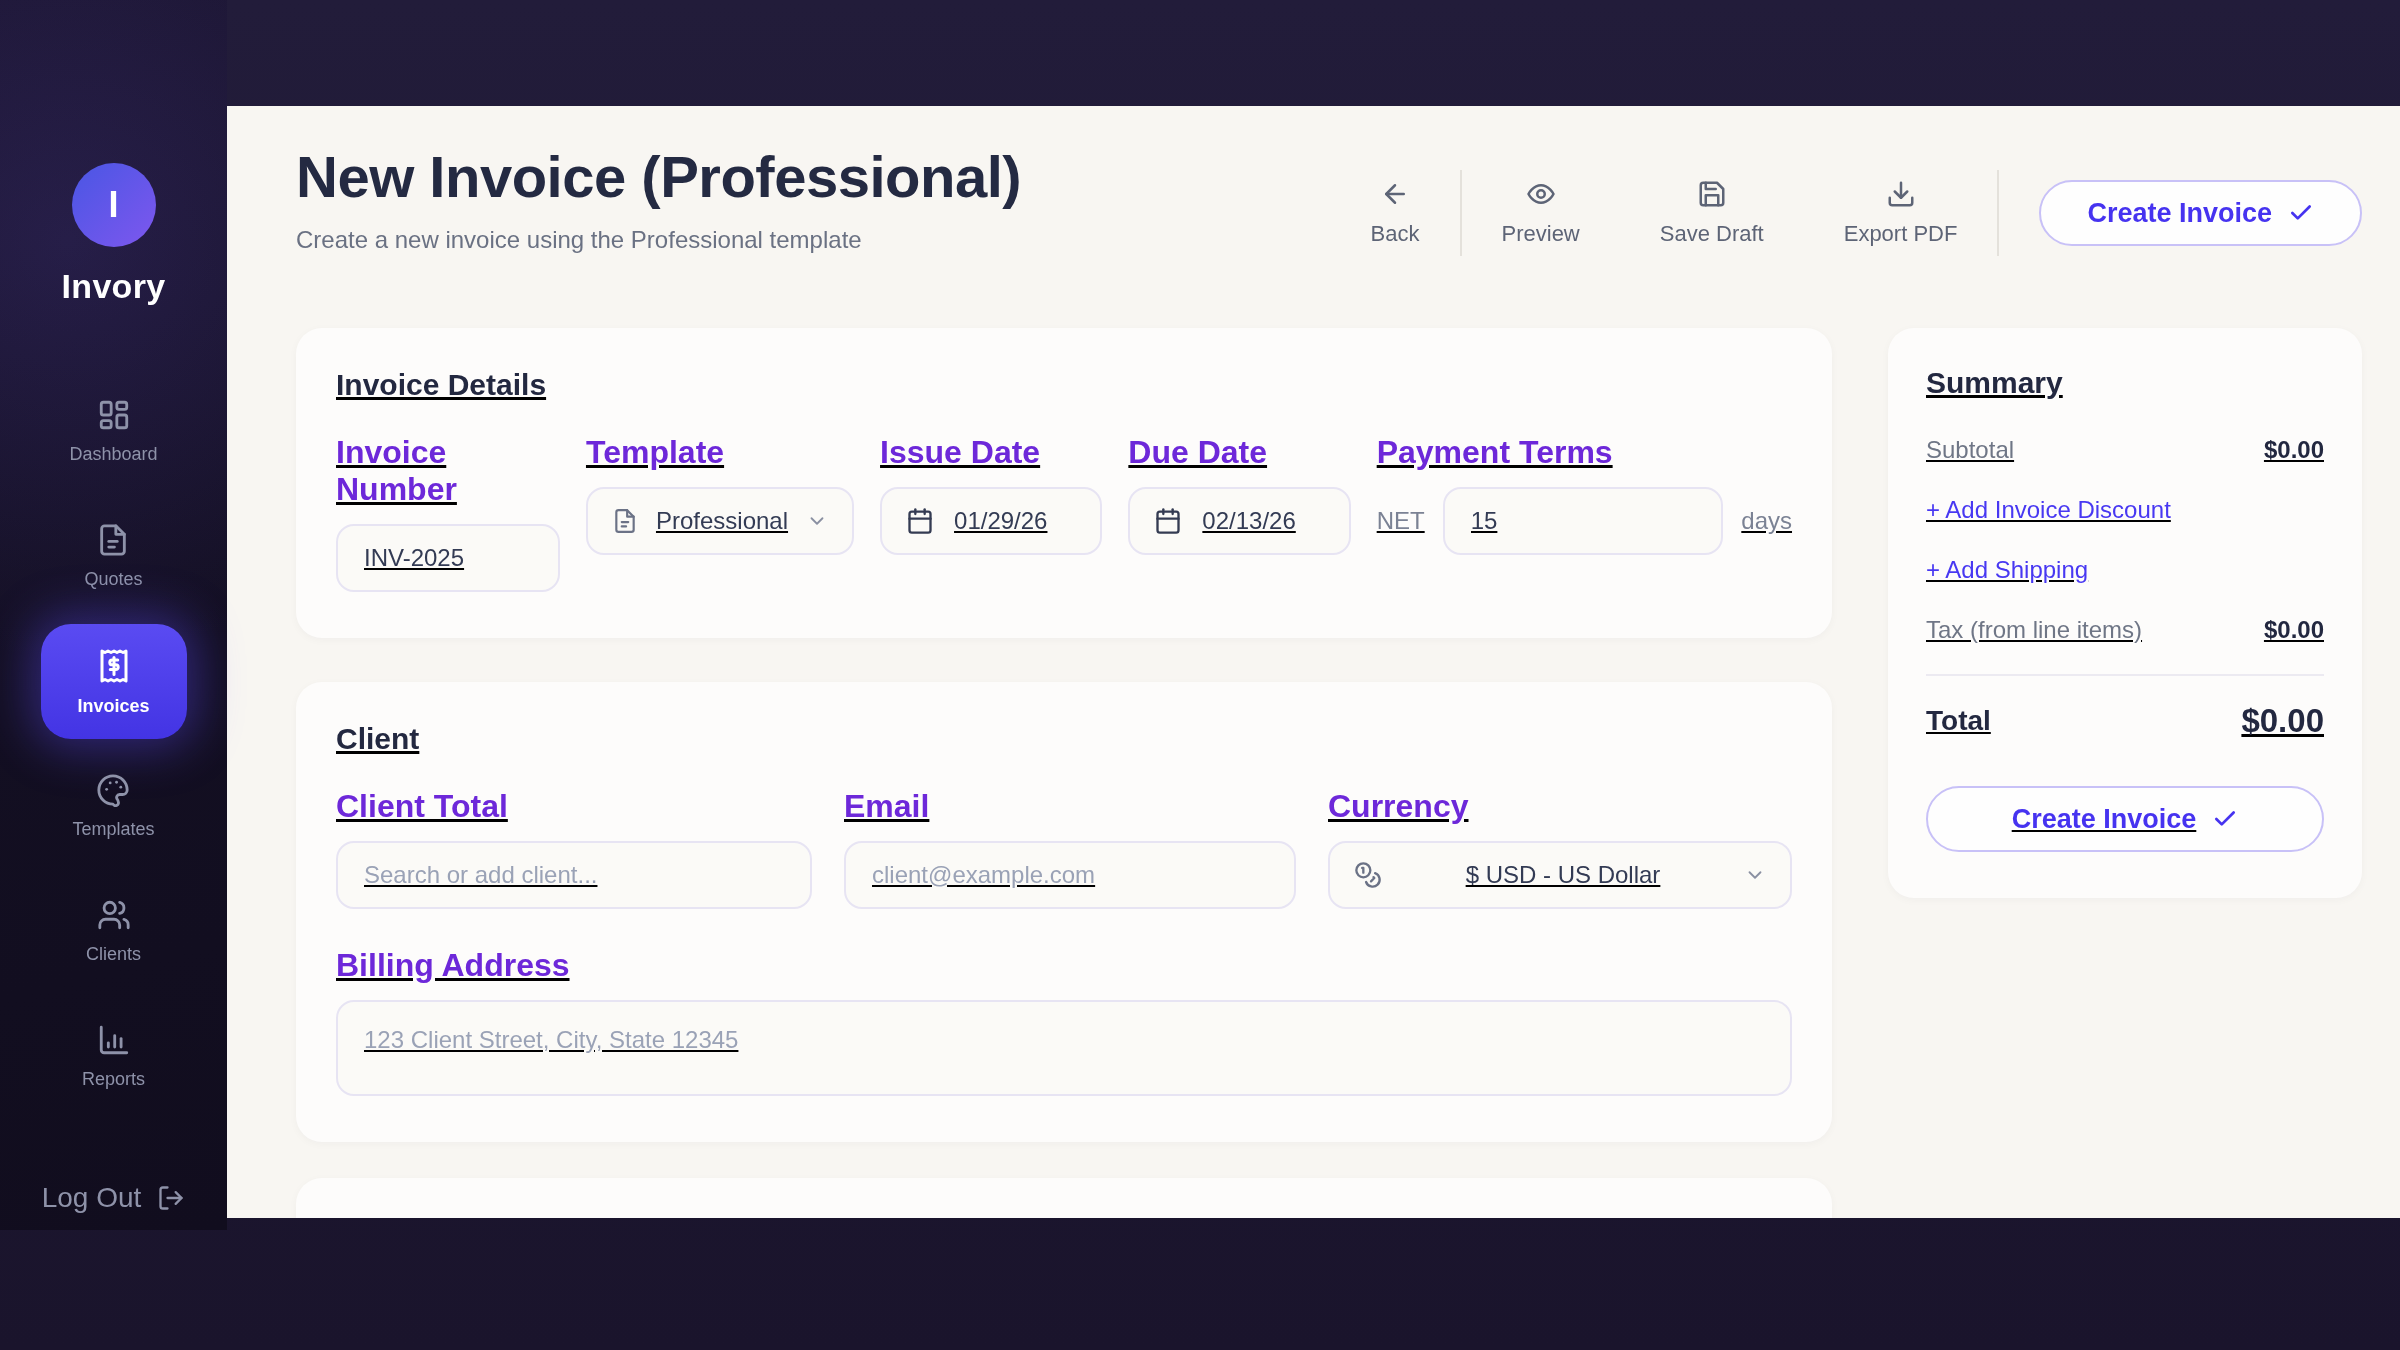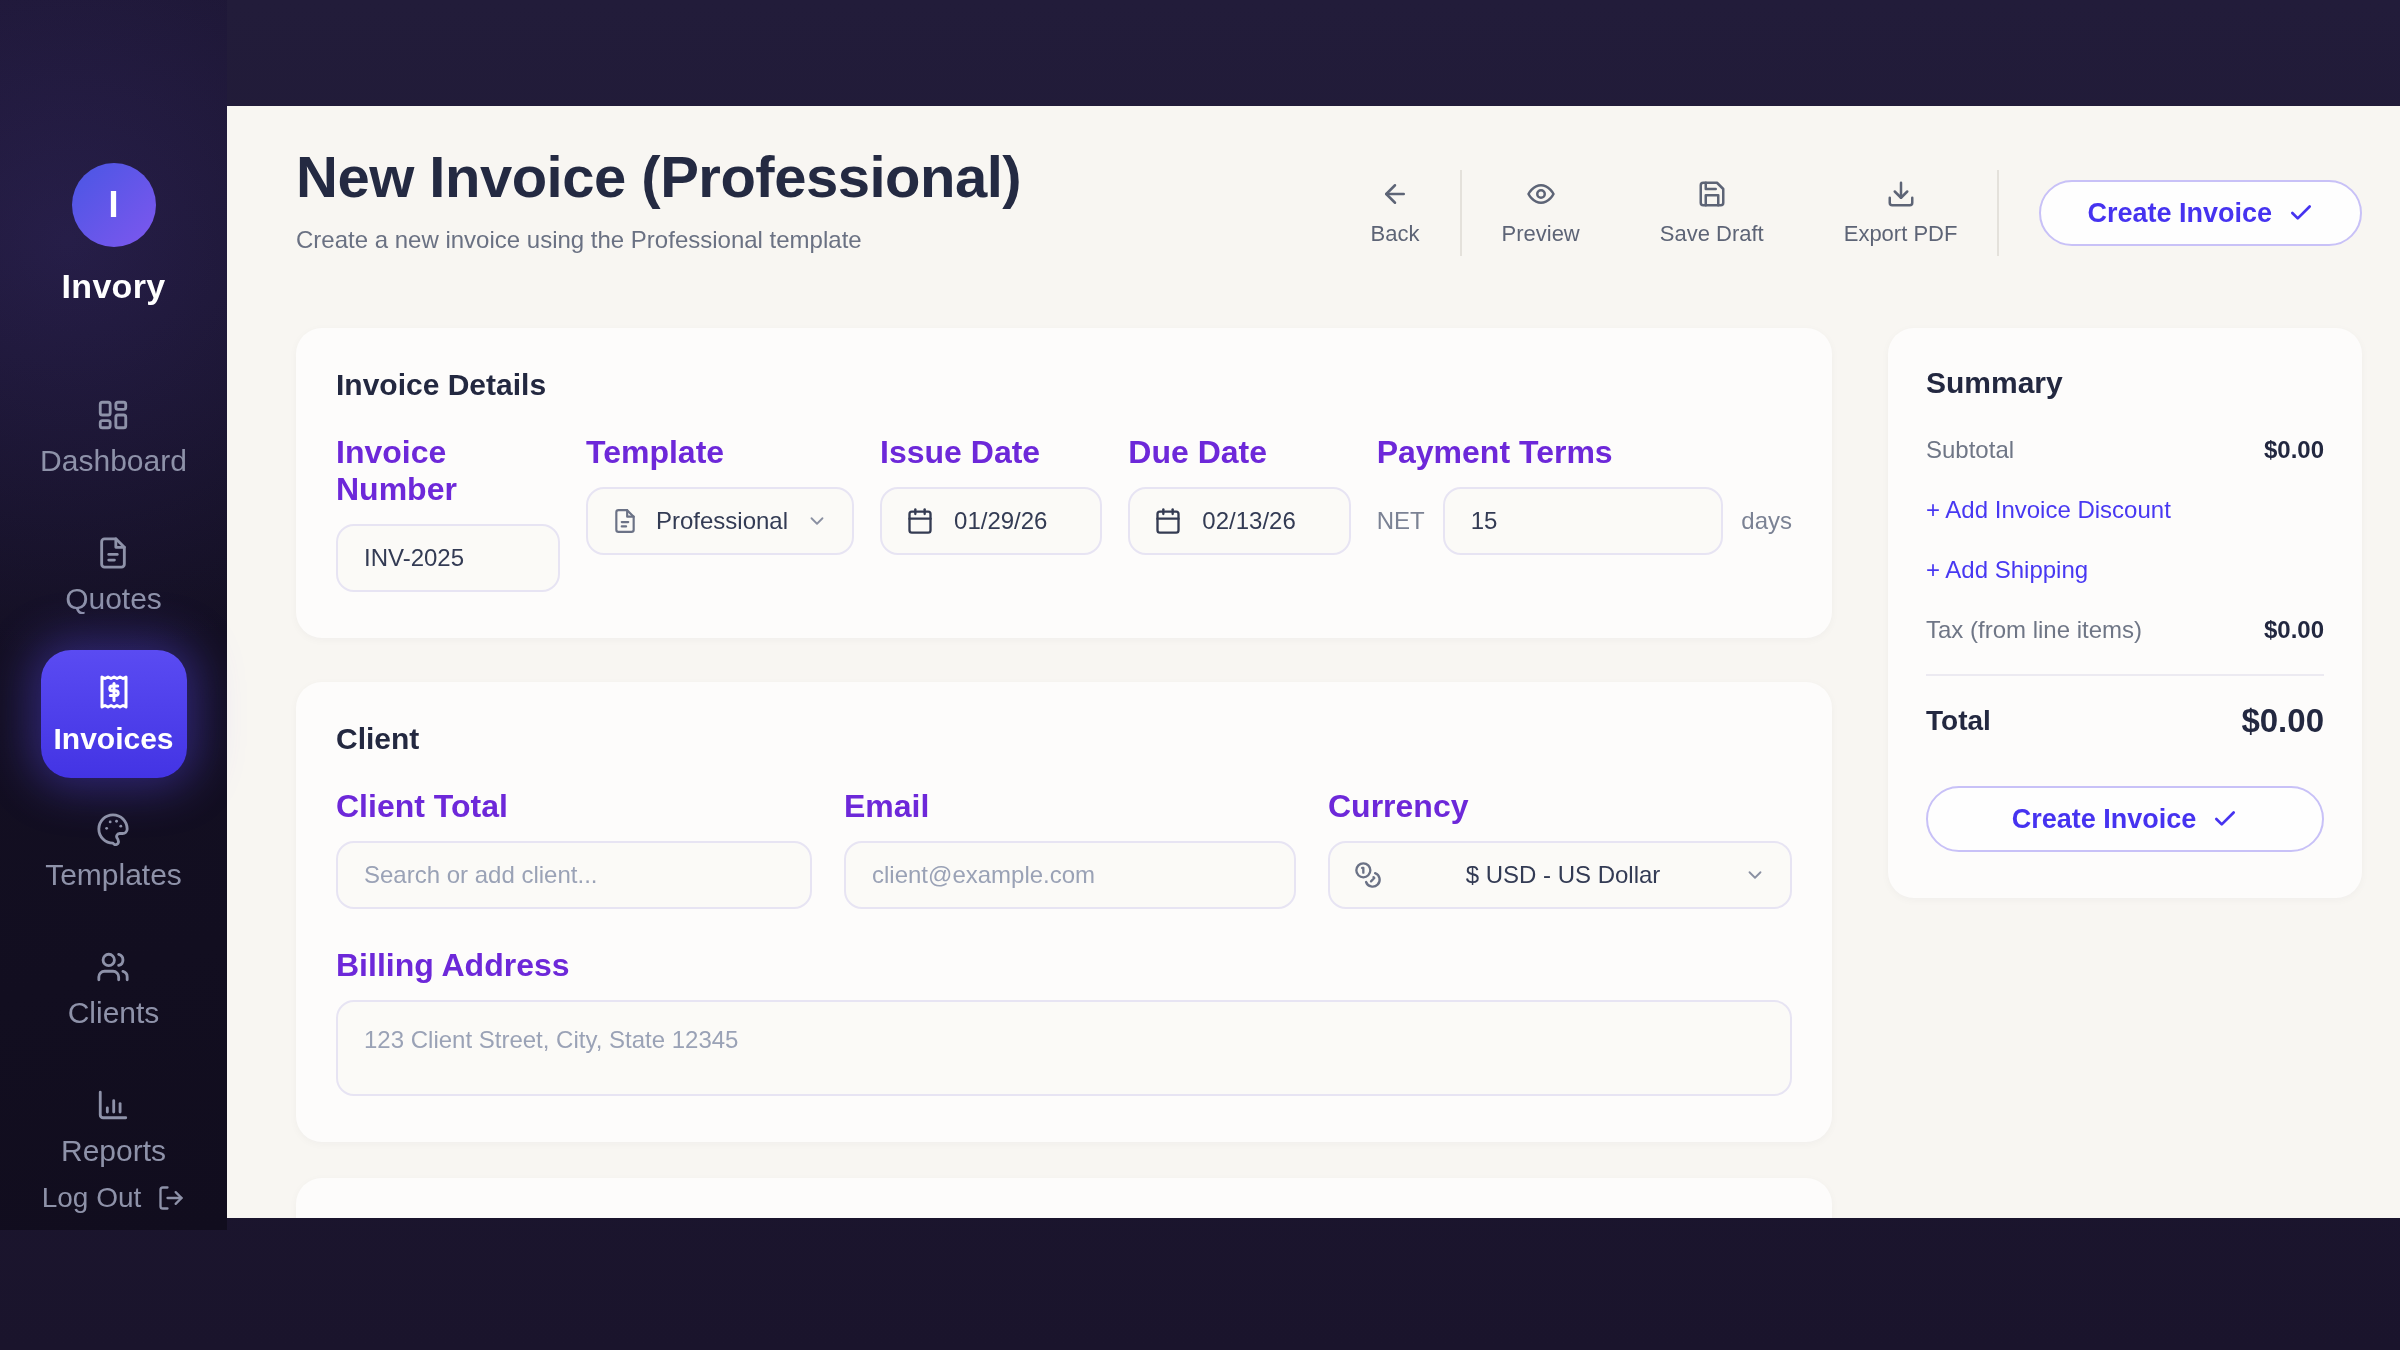--- a/index.html
+++ b/index.html
@@ -27,21 +27,21 @@
     display:flex;align-items:center;justify-content:center;
     color:#ffffff;font-size:36px;font-weight:700;flex:none;z-index:1;
   }
   .brand{margin-top:20px;color:#ffffff;font-size:34px;font-weight:700;letter-spacing:.3px;z-index:1;}
   .nav{margin-top:92px;display:flex;flex-direction:column;align-items:center;z-index:1;width:100%;}
   .nav-item{
     display:flex;flex-direction:column;align-items:center;gap:12px;
     color:#8e92a9;margin-bottom:58px;cursor:pointer;
   }
   .nav-item .nav-icon{display:flex;}
-  .nav-label{font-size:30px;font-weight:500;}
+  .nav-label{font-size:18px;font-weight:500;}
   .nav-item.active{
     width:140px;padding:24px 3px 22px;border-radius:30px;
     margin-top:-24px;margin-bottom:34px;
     background:linear-gradient(180deg,#5a4bf2 0%,#4334e4 100%);
     color:#ffffff;
     box-shadow:0 0 46px 10px rgba(96,78,255,0.38);
   }
   .nav-item.active .nav-label{font-weight:600;}
   .logout{
     position:absolute;bottom:16px;left:0;right:0;z-index:1;
@@ -73,20 +73,21 @@
     color:#4633f0;font-size:27px;font-weight:700;cursor:pointer;
   }
 
   .body-row{display:flex;margin-top:72px;align-items:flex-start;}
   .left-col{width:1536px;flex:none;}
   .right-col{width:474px;flex:none;margin-left:56px;}
 
   .card{
     background:#fdfcfb;border-radius:26px;
     box-shadow:0 2px 8px rgba(30,24,60,0.035);
+    text-decoration:underline;
   }
   .section-title{margin:0;font-size:30px;font-weight:700;color:#232840;}
 
   .details-card{padding:40px 40px 46px;}
   .fields-row{display:flex;gap:26px;margin-top:32px;}
   .field{display:flex;flex-direction:column;}
   .field-label{font-size:32px;font-weight:600;color:#6d28d9;margin-bottom:16px;}
   .w-invnum{width:270px;}
   .w-template{width:272px;}
   .w-date{width:268px;}

